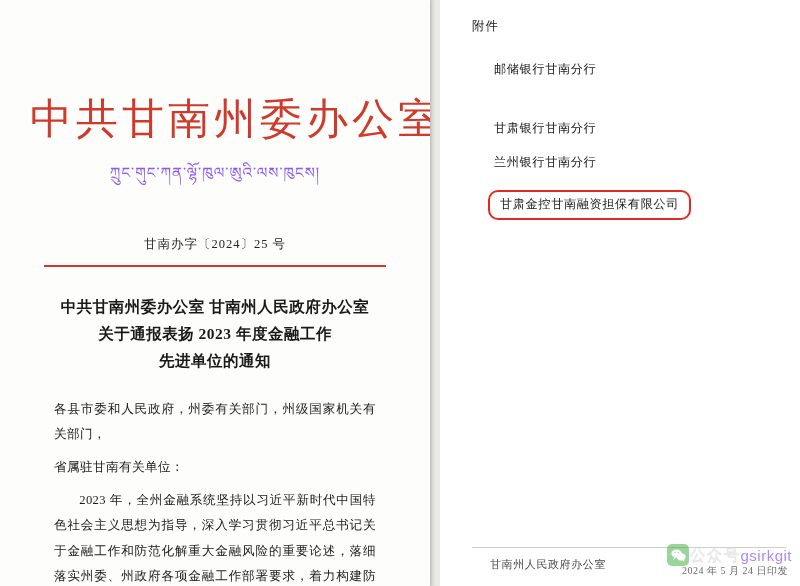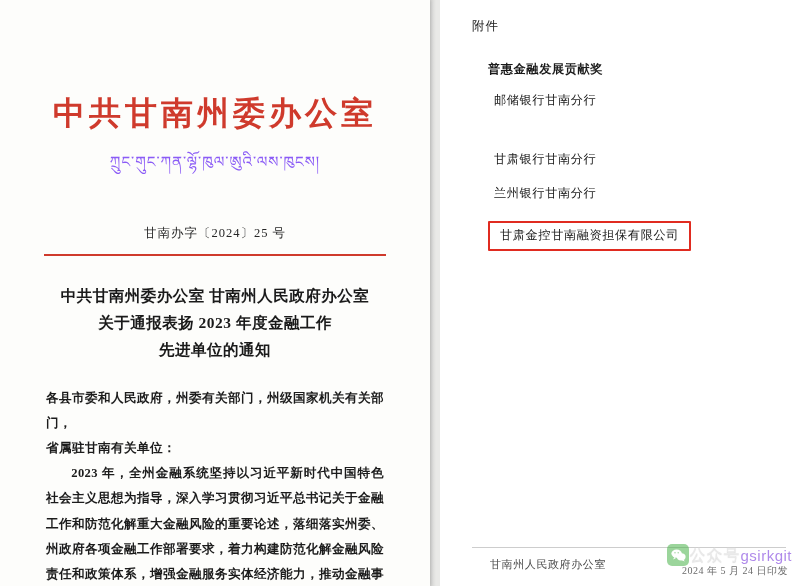--- a/index.html
+++ b/index.html
@@ -39,22 +39,22 @@
     width: 370px;
     height: 586px;
   }
   .masthead {
     text-align: center;
     margin-top: 96px;
     color: #c0392b;
   }
   .masthead-cn {
     font-family: "Liberation Serif", serif;
-    font-size: 32px;
-    font-weight: bold;
+    font-size: 42px;
+    font-weight: normal;
     letter-spacing: 4px;
     color: #cf3a2c;
     line-height: 1.1;
     white-space: nowrap;
   }
   .masthead-tb {
     margin-top: 14px;
     font-size: 15px;
     color: #8b5cf6;
     letter-spacing: 1px;
@@ -85,21 +85,21 @@
   .title-line-1 { white-space: nowrap; margin-top: 18px; }
   .body-block {
     margin-top: 22px;
     padding: 0 16px 0 16px;
     font-size: 12.6px;
     color: #1c1c1c;
     line-height: 2.0;
     letter-spacing: 0.4px;
     text-align: justify;
   }
-  .body-block p { margin: 0; font-weight: bold; }
+  .body-block p { margin: 8px; }
   .indent { text-indent: 2em; }
 
   
   .doc-right {
     position: absolute;
     left: 440px;
     top: 0;
     width: 370px;
     height: 586px;
     background: #ffffff;
@@ -143,21 +143,21 @@
     font-size: 12.2px;
     color: #1a1a1a;
     letter-spacing: 0.6px;
     margin-bottom: 17px;
     padding-left: 6px;
   }
   .unit-gap { margin-bottom: 42px; }
   .highlight-box {
     display: inline-block;
     border: 2px solid #e02b20;
-    border-radius: 1px;
+    border-radius: 10px;
     padding: 4px 10px 5px 10px;
     margin-left: 0px;
     margin-top: 2px;
   }
   .highlight-box .unit-line {
     margin: 0;
     padding: 0;
   }
   .right-rule {
     position: absolute;
@@ -261,21 +261,20 @@
 
   <div class="divider-shadow"></div>
 
   <div class="doc-right">
     <div class="right-inner">
 
       <div class="attach-label">附件</div>
 
 
       <div class="award-group">
-        <div class="award-name">普惠金融发展贡献奖</div>
 
         <div class="unit-line unit-gap">邮储银行甘南分行</div>
 
         <div class="unit-line">甘肃银行甘南分行</div>
         <div class="unit-line">兰州银行甘南分行</div>
 
         <div class="highlight-box">
           <div class="unit-line">甘肃金控甘南融资担保有限公司</div>
         </div>
       </div>

